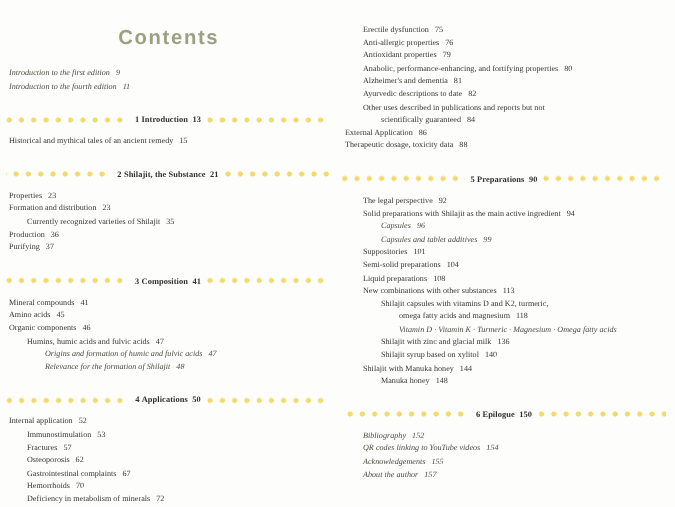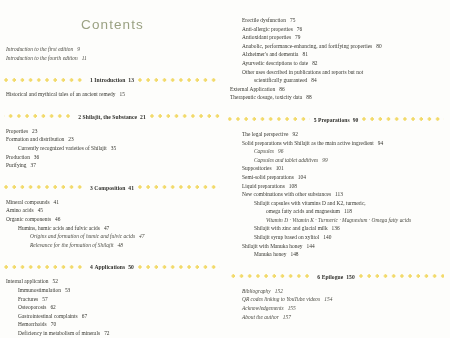--- a/index.html
+++ b/index.html
@@ -20,21 +20,21 @@
     height: 338px;
     box-sizing: border-box;
     position: relative;
   }
   .title {
     text-align: center;
     font-family: "Liberation Sans", sans-serif;
     font-size: 13.5px;
     letter-spacing: 1.1px;
     color: #9aa182;
-    font-weight: 400;
+    font-weight: 700;
     position: absolute;
     left: 0;
     top: 17px;
     width: 225px;
   }
   .col {
     position: absolute;
     top: 0;
     width: 216px;
     box-sizing: border-box;

